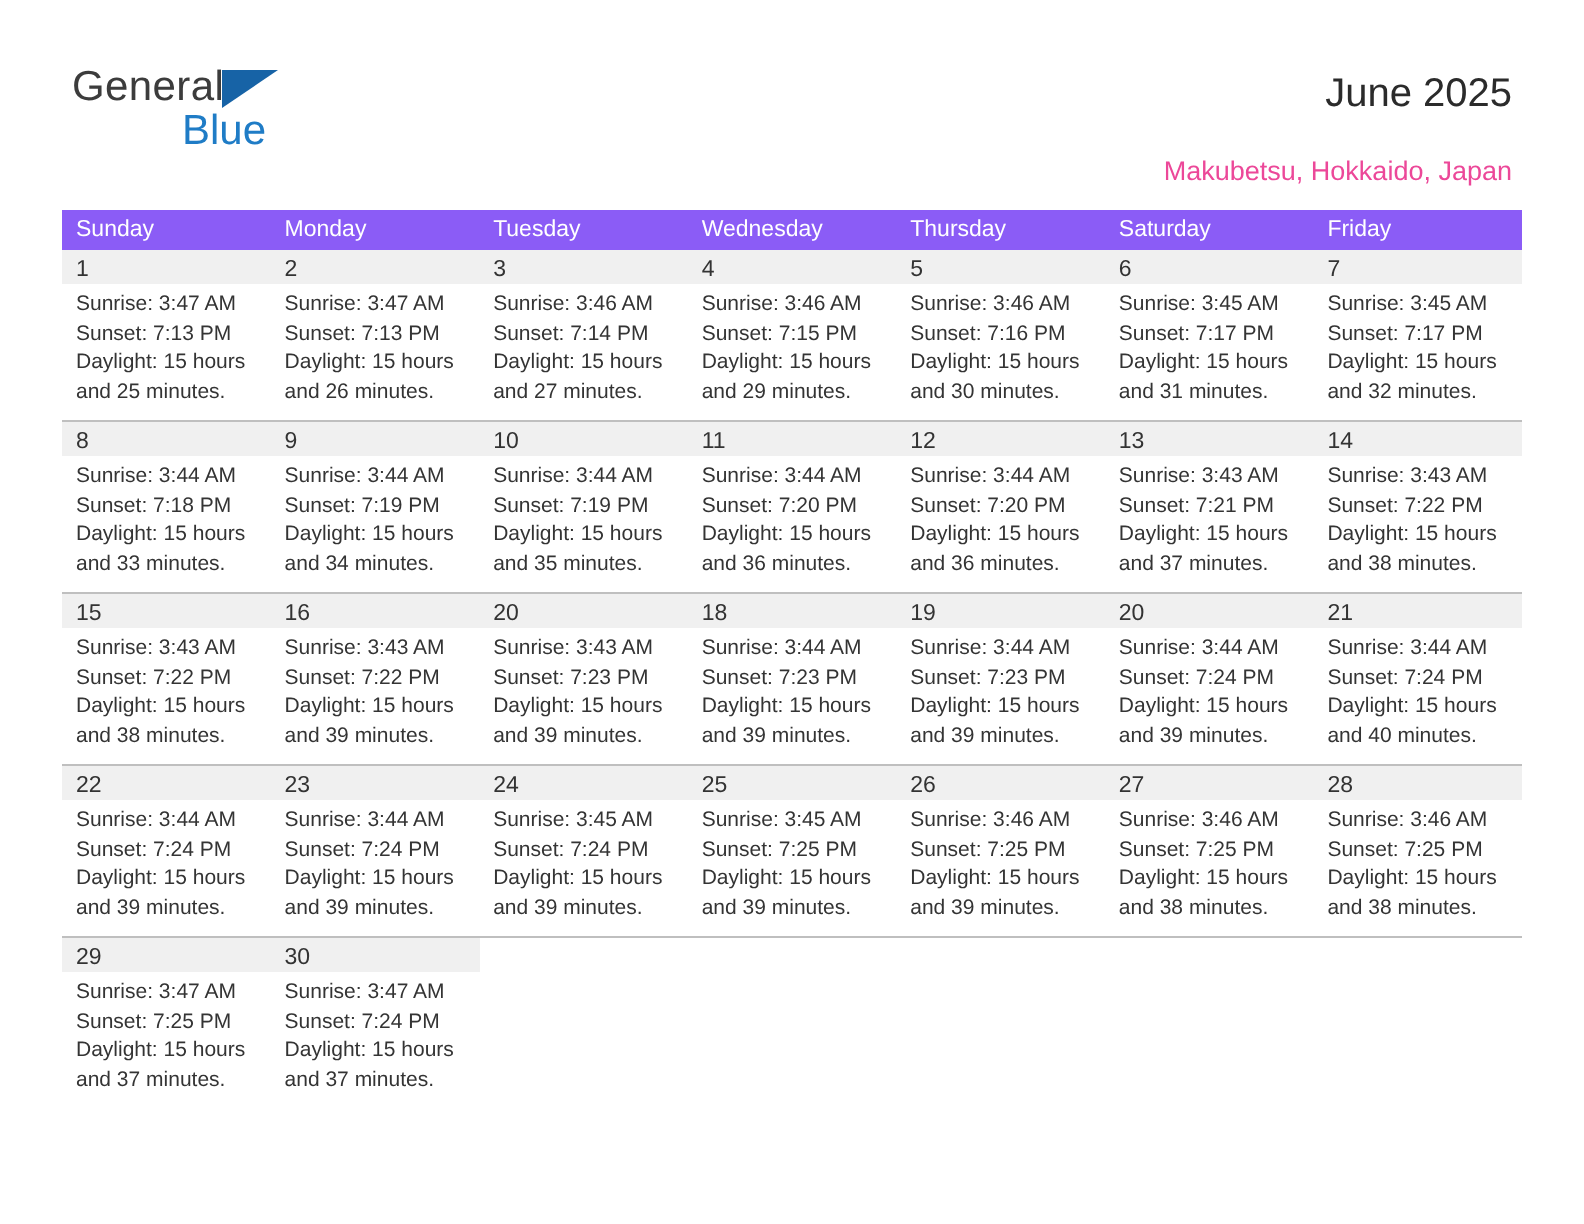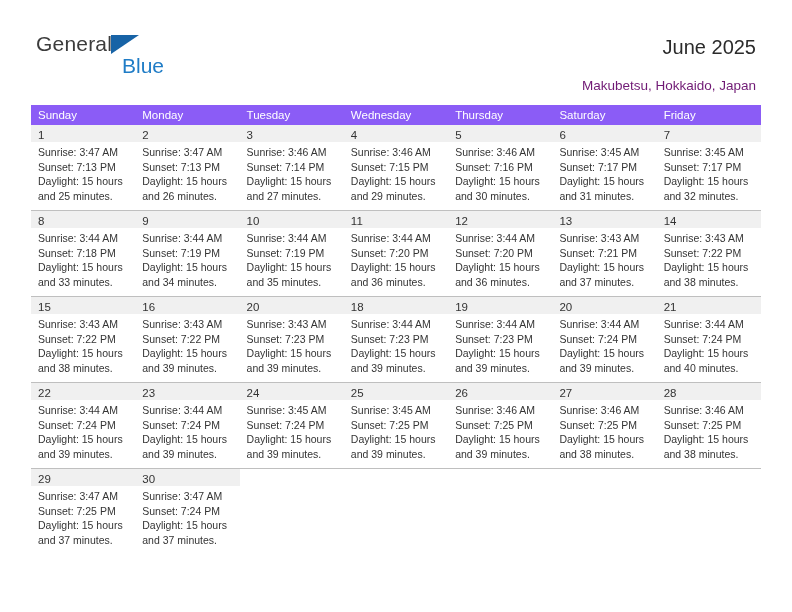--- a/index.html
+++ b/index.html
@@ -55,37 +55,36 @@
     border-left: 28px solid #1763a6;
     border-bottom: 19px solid transparent;
   }
   .logo-blue {
     position: absolute;
     left: 55px;
     top: 22px;
     font-size: 21px;
     color: #1f7cc6;
     line-height: 24px;
-    margin-left: 31px;
   }
   .title {
     position: absolute;
     right: 36px;
     top: 36px;
     font-size: 20px;
     color: #2b2b2b;
     text-align: right;
     white-space: nowrap;
   }
   .subtitle {
     position: absolute;
     right: 36px;
     top: 78px;
     font-size: 13.5px;
-    color: #701a75;
+    color: #ec4899;
     text-align: right;
     white-space: nowrap;
     margin-left: 20px;
   }
 
   
   .calendar {
     position: absolute;
     left: 31px;
     top: 105px;

